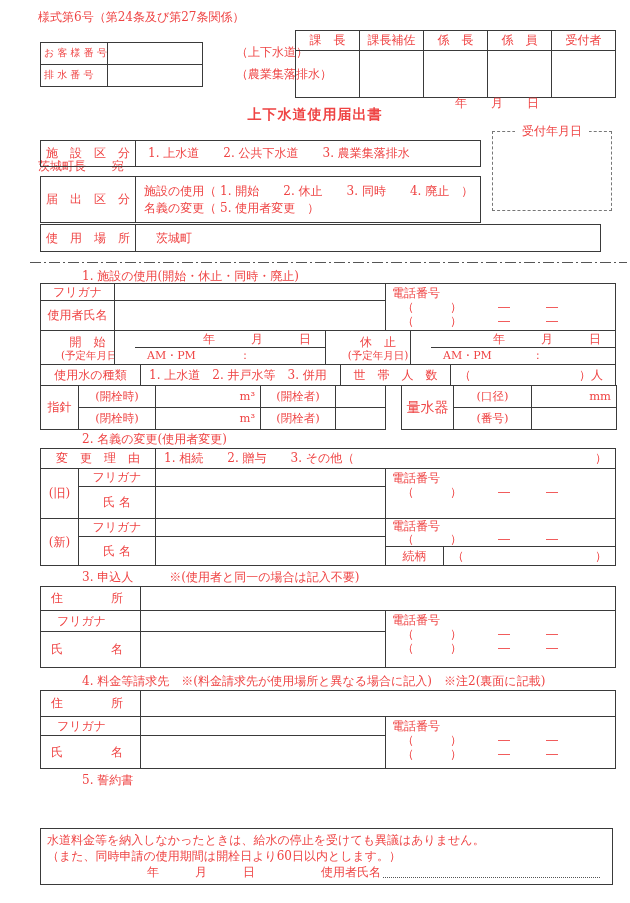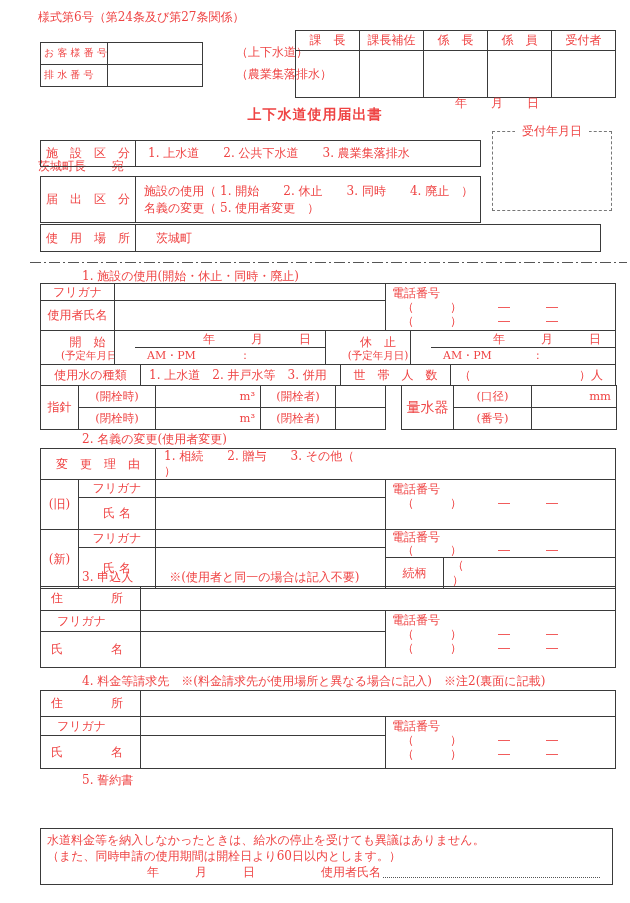--- a/index.html
+++ b/index.html
@@ -41,21 +41,21 @@
   .t6b td{height:31px;padding-left:20px;}
   .t6c td{height:20px;}
   .t6d td{height:21px;font-size:11.5px;}
   .flexrow{display:flex;align-items:flex-start;}
   
   .t7 tr.r1 td{height:19px;}
   .t7 tr.rA td{height:17px;}
   .t7 tr.rB td{height:31px;}
   .t7 tr.rC td{height:13px;}
   .t7 tr.rD td{height:18px;}
-  .between{display:flex;justify-content:space-between;padding:0 8px;flex-direction:column;}
+  .between{display:flex;justify-content:space-between;padding:0 8px;}
   
   .t8 tr.r1 td{height:23px;} .t8 tr.r2 td{height:20px;} .t8 tr.r3 td{height:35px;}
   .t9 tr.r1 td{height:25px;} .t9 tr.r2 td{height:18px;} .t9 tr.r3 td{height:32px;}
   
   .pledge{width:555px;border:1px solid #3a3a3a;padding:3px 10px 4px 10px;}
   .pledge .pl{line-height:16px;white-space:nowrap;}
   .signrow{display:flex;line-height:16px;}
   .signrow .date{margin-left:100px;}
   .signrow .sname{margin-left:66px;}
   .dotfill{flex:1;border-bottom:1px dotted #555;margin:0 2px 2px 2px;}

